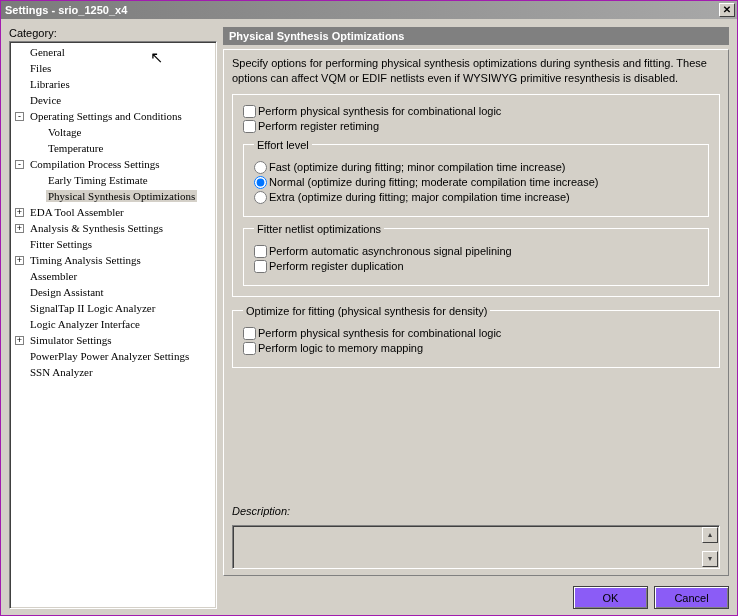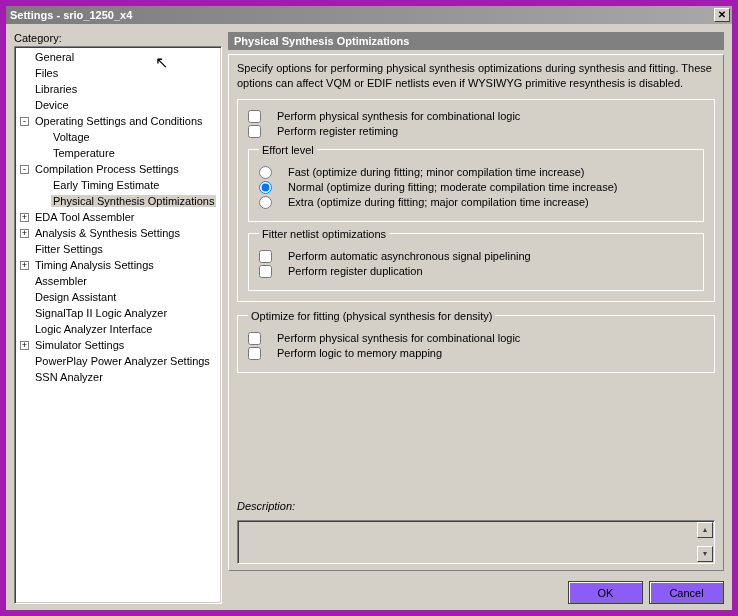--- a/index.html
+++ b/index.html
@@ -9,21 +9,21 @@
     font-size: 11px;
     background: #d4d0c8;
     width: 738px;
     height: 616px;
     overflow: hidden;
   }
   .window {
     width: 738px;
     height: 616px;
     background: #d4d0c8;
-    border: 6px solid #a21caf;
+    border: 1px solid #a21caf;
     display: flex;
     flex-direction: column;
   }
   .titlebar {
     background: linear-gradient(to right, #7b7b7b, #a8a8a8);
     color: #fff;
     height: 18px;
     display: flex;
     align-items: center;
     padding: 0 2px 0 4px;
@@ -89,21 +89,21 @@
     font-size: 9px;
     line-height: 7px;
     text-align: center;
     margin-right: 4px;
     flex-shrink: 0;
   }
   .tree-spacer {
     display: inline-block;
     flex-shrink: 0;
   }
-  .tree-label { padding: 0 2px; }
+  .tree-label { padding: 0 2px; font-family: Liberation Serif, serif; }
   .tree-label.selected { background: #d4d0c8; }
   .right-col {
     flex: 1;
     display: flex;
     flex-direction: column;
     gap: 4px;
   }
   .section-header {
     background: #808080;
     color: #fff;
@@ -130,21 +130,21 @@
     margin: 0;
   }
   fieldset.groupbox {
     border: 1px groove #fff;
     padding: 8px 10px 10px 10px;
   }
   legend { padding: 0 3px; }
   .checkbox-row, .radio-row {
     display: flex;
     align-items: center;
-    gap: 16px;
+    gap: 2px;
     margin: 2px 0;
   }
   input[type=checkbox], input[type=radio] {
     margin: 0;
     width: 13px;
     height: 13px;
   }
   .nested-fieldset { margin-top: 6px; }
   .desc-label { margin-top: auto; font-style: italic; }
   .desc-box {

